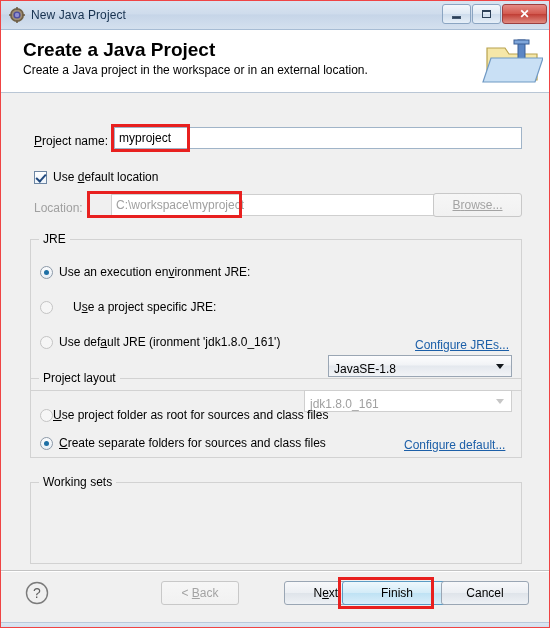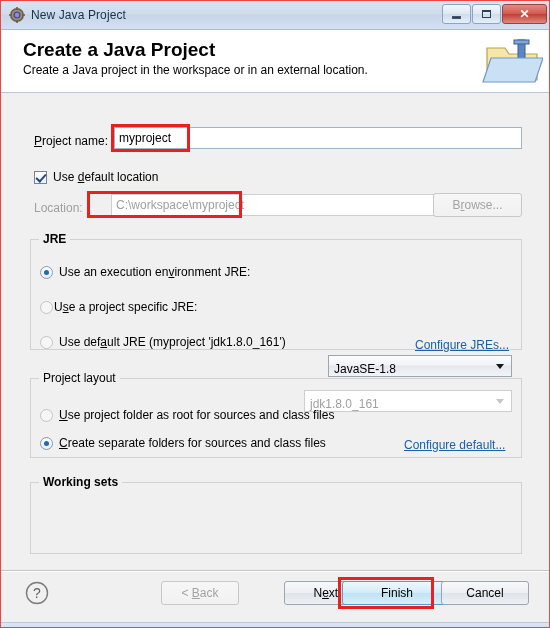--- a/index.html
+++ b/index.html
@@ -369,68 +369,68 @@
       <span class="cb checked"></span>
       <span class="lbl" style="margin-left:6px;"><span>Use </span><span class="u">d</span><span>efault location</span></span>
     </div>
 
     <div class="row" style="left:33px; top:105px;">
       <span class="lbl disabled">Location:</span>
     </div>
     <div class="textbox disabled" style="position:absolute; left:86px; top:101px; width:342px;margin-left:24px;">
       <span>C:\workspace\myproject</span>
     </div>
-    <div class="btn disabled" style="position:absolute; left:432px; top:100px; width:89px;">
+    <div class="btn disabled" style="position:absolute; left:432px; top:100px; width:89px;text-decoration:underline;">
       <span><span>B</span><span class="u">r</span><span>owse...</span></span>
     </div>
 
-    <div class="group" style="left:29px; top:146px; width:492px; height:111px;font-weight:bold;">
+    <div class="group" style="left:29px; top:146px; width:492px; height:152px;">
       <span class="group-title">JRE</span>
     </div>
 
     <div class="row" style="left:39px; top:172px; display:flex; align-items:center;">
       <span class="rb sel"></span>
       <span class="lbl" style="margin-left:6px;"><span>Use an execution en</span><span class="u">v</span><span>ironment JRE:</span></span>
     </div>
     <div class="combo" style="position:absolute; left:327px; top:262px; width:184px;">
       <span>JavaSE-1.8</span>
       <span class="arrow"></span>
     </div>
 
     <div class="row" style="left:39px; top:207px; display:flex; align-items:center;">
       <span class="rb dis"></span>
-      <span class="lbl" style="margin-left:1px;"><span>U</span><span class="u">s</span><span>e a project specific JRE:</span></span>
+      <span class="lbl" style="margin-left:20px;"><span>U</span><span class="u">s</span><span>e a project specific JRE:</span></span>
     </div>
     <div class="combo disabled" style="position:absolute; left:303px; top:297px; width:208px;">
       <span>jdk1.8.0_161</span>
       <span class="arrow"></span>
     </div>
 
     <div class="row" style="left:39px; top:242px; display:flex; align-items:center;">
       <span class="rb dis"></span>
-      <span class="lbl" style="margin-left:6px;"><span>Use def</span><span class="u">a</span><span>ult JRE (myproject 'jdk1.8.0_161')</span></span>
+      <span class="lbl" style="margin-left:6px;"><span>Use def</span><span class="u">a</span><span>ult JRE (ironment 'jdk1.8.0_161')</span></span>
     </div>
     <div class="link" style="position:absolute; left:414px; top:245px;">Configure JREs...</div>
 
     <div class="group" style="left:29px; top:285px; width:492px; height:80px;padding-left:44px;">
       <span class="group-title">Project layout</span>
     </div>
 
     <div class="row" style="left:39px; top:315px; display:flex; align-items:center;">
       <span class="rb dis"></span>
-      <span class="lbl" style="margin-left:6px;"><span></span><span class="u">U</span><span>se project folder as root for sources and class files</span></span>
+      <span class="lbl" style=""><span></span><span class="u">U</span><span>se project folder as root for sources and class files</span></span>
     </div>
 
     <div class="row" style="left:39px; top:343px; display:flex; align-items:center;">
       <span class="rb sel"></span>
       <span class="lbl" style="margin-left:6px;"><span></span><span class="u">C</span><span>reate separate folders for sources and class files</span></span>
     </div>
     <div class="link" style="position:absolute; left:403px; top:345px;text-align:center;">Configure default...</div>
 
-    <div class="group" style="left:29px; top:389px; width:492px; height:72px;font-weight:bold;">
+    <div class="group" style="left:29px; top:389px; width:492px; height:82px;">
       <span class="group-title">Working sets</span>
     </div>
 
   </div>
 
   <div class="footer"></div>
 
   <div class="help-icon">
     <svg viewBox="0 0 24 24" xmlns="http://www.w3.org/2000/svg">
       <circle cx="12" cy="12" r="10.5" fill="none" stroke="#7b7b7b" stroke-width="1.4"></circle>

